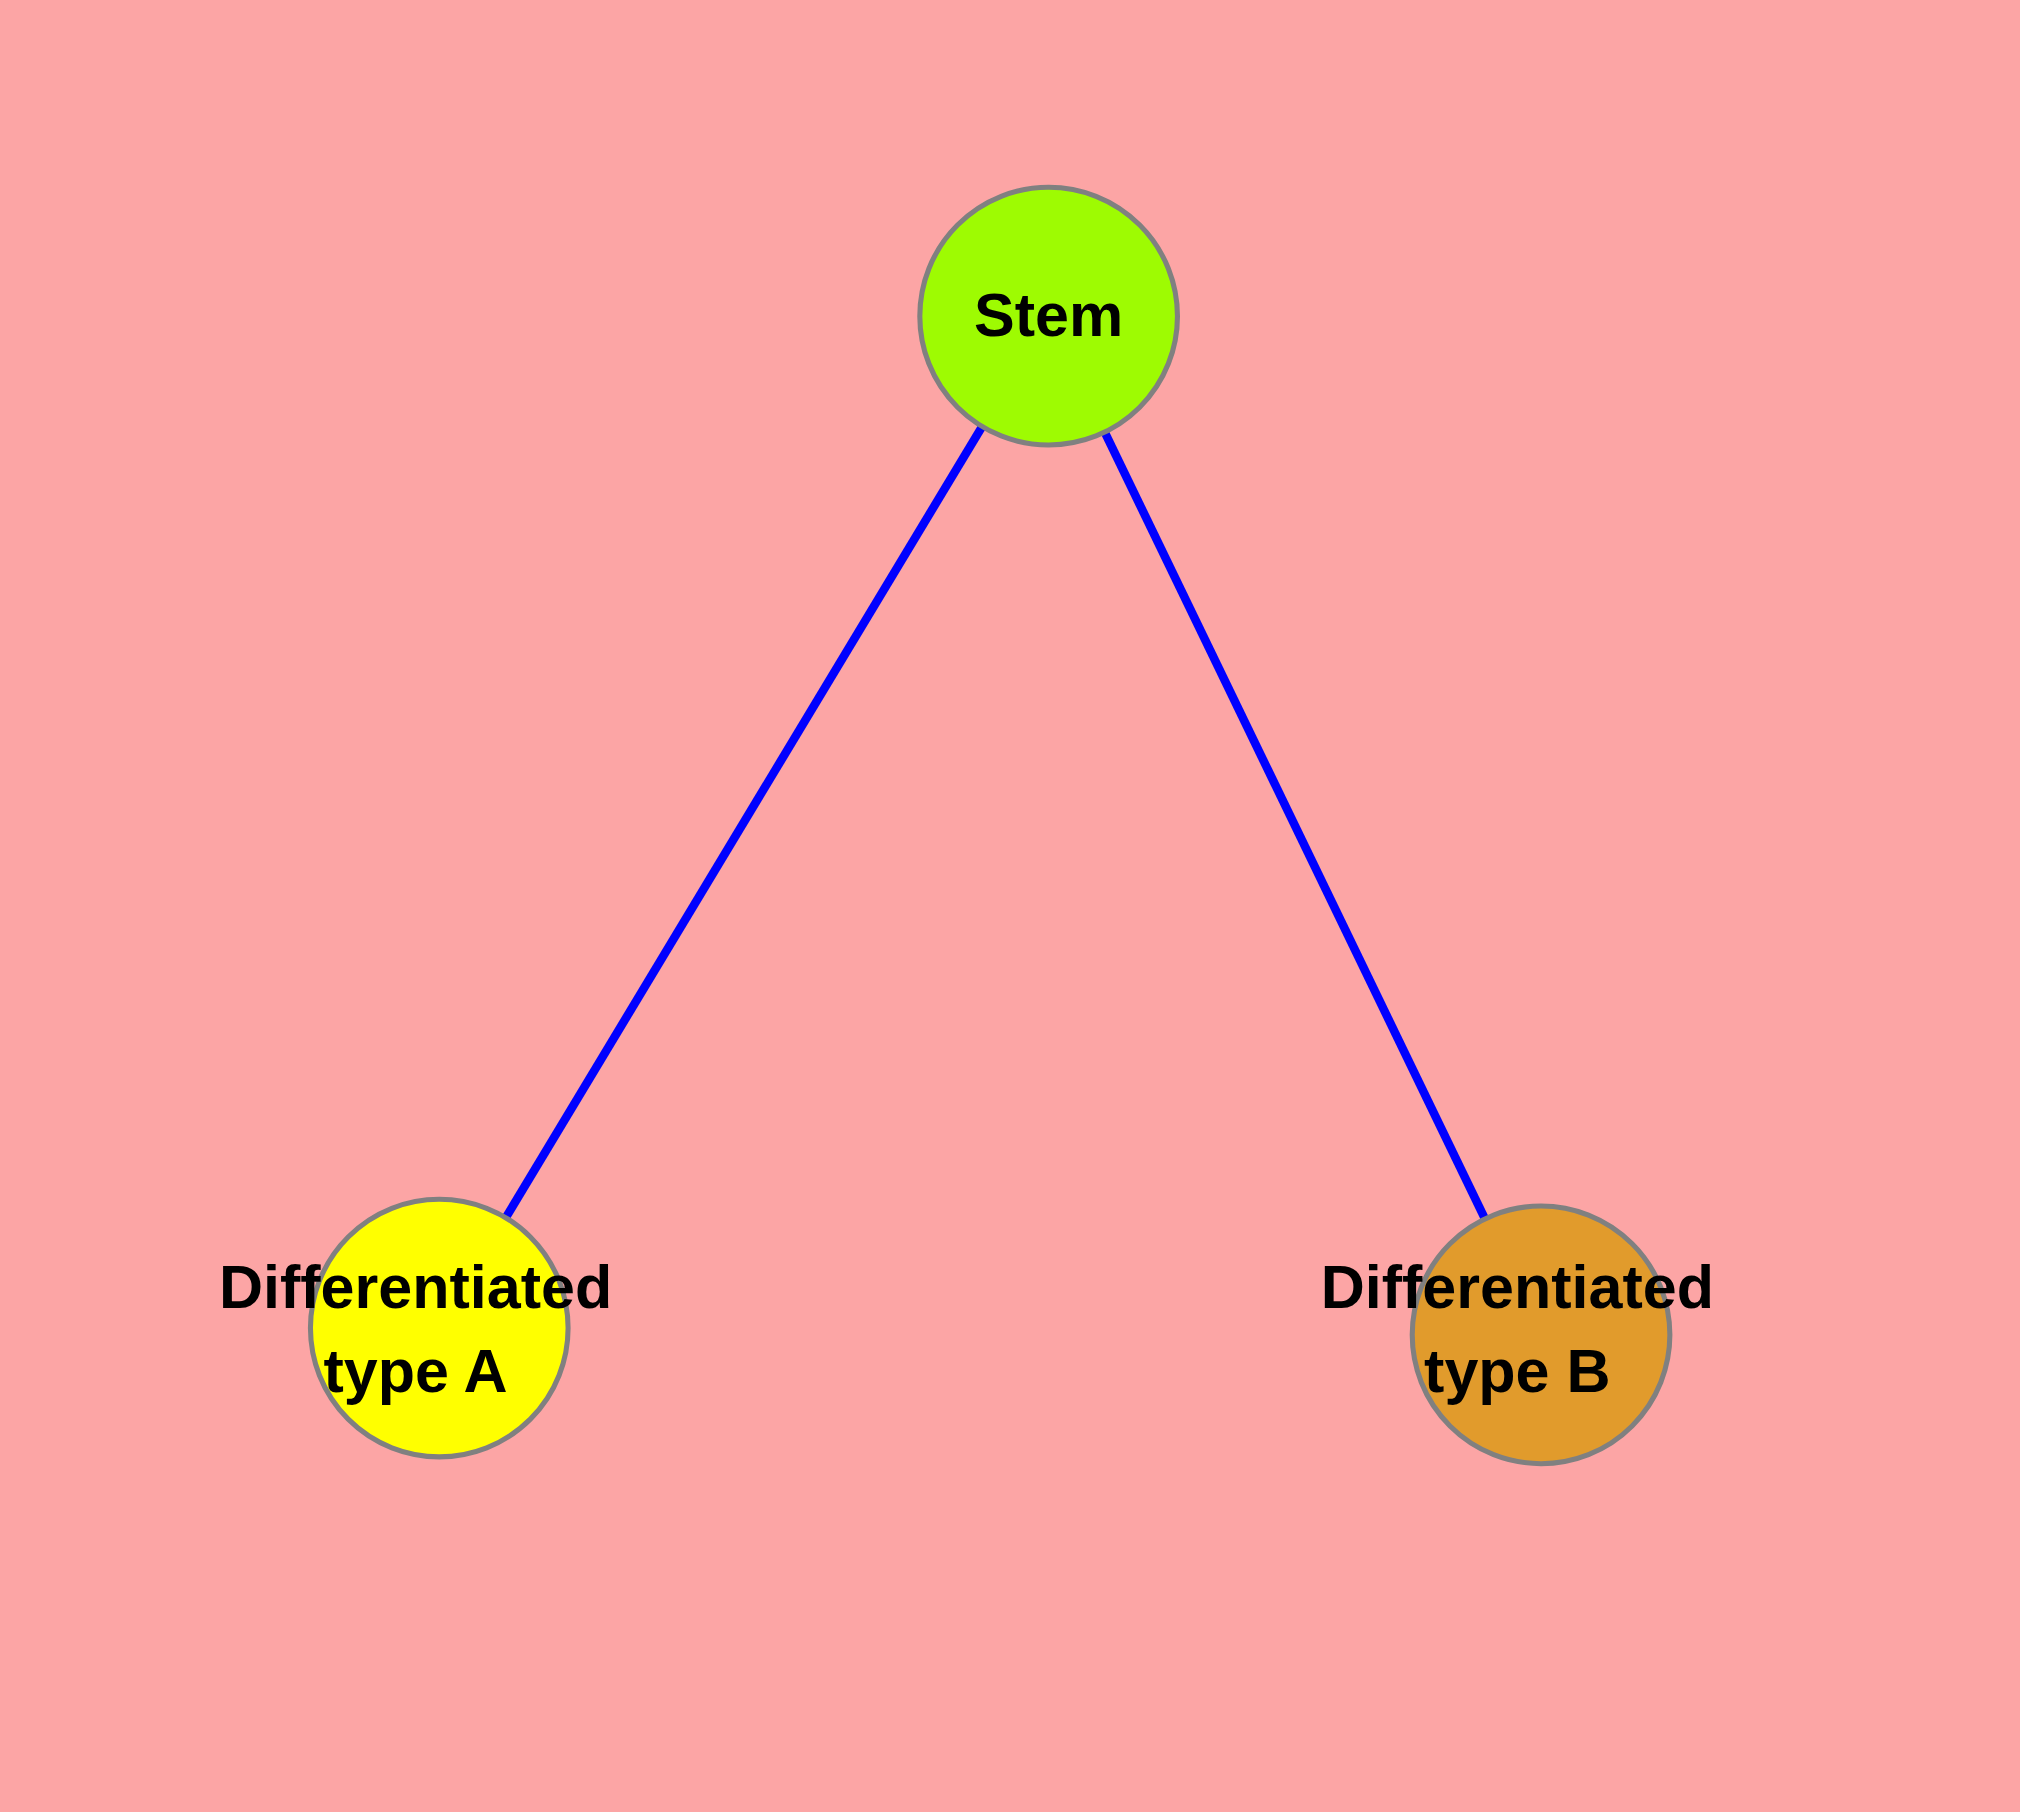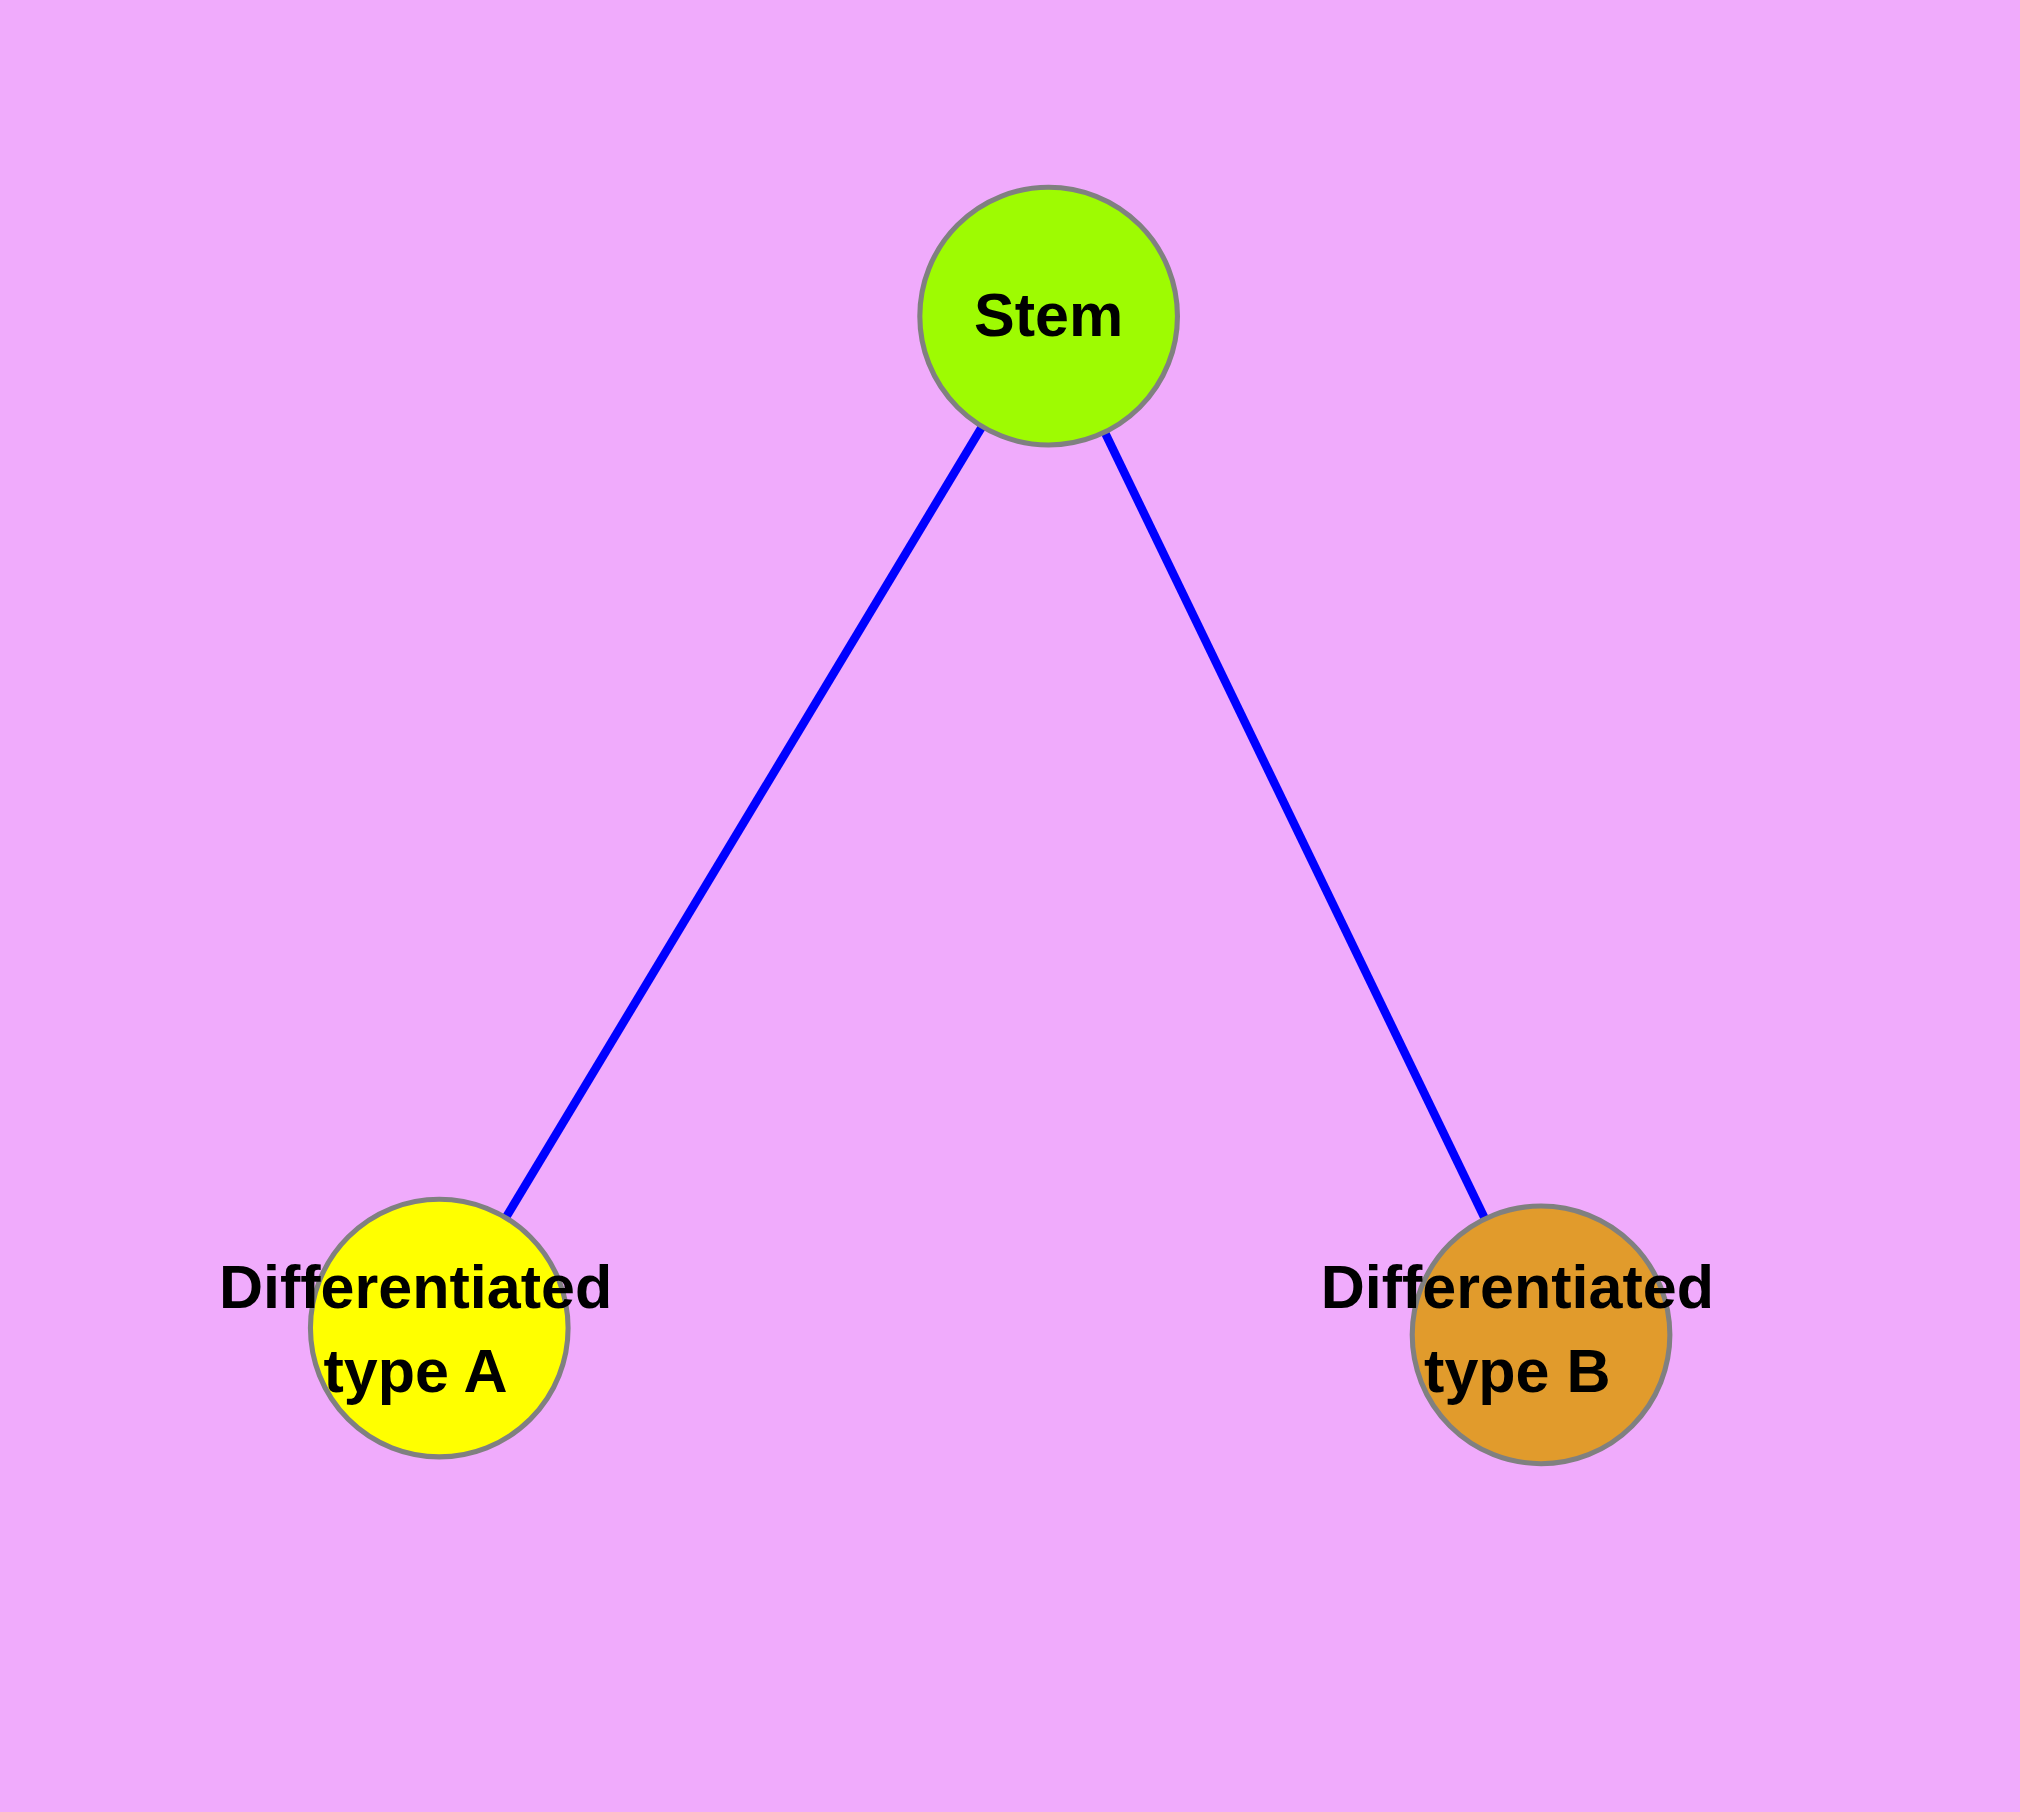--- a/index.html
+++ b/index.html
@@ -38,21 +38,21 @@
     font-size: 72px;
     fill: #000000;
     text-anchor: middle;
     dominant-baseline: alphabetic;
     white-space: pre;
   }
 </style>
 </head>
 <body>
 
-<div id="canvas" style="background: #f0abfc; width: 2021px; height: 1812px;">
+<div id="canvas" style="background: #fca5a5; width: 2021px; height: 1812px;">
   <svg id="graph-svg" viewBox="0 0 2384 2138" xmlns="http://www.w3.org/2000/svg">
     <g id="edges-layer">
         <line class="edge-line" x1="1237" y1="373" x2="518" y2="1567" stroke="#0000ff" stroke-width="10"></line>
         <line class="edge-line" x1="1237" y1="373" x2="1818" y2="1575" stroke="#0000ff" stroke-width="10"></line>
       </g>
     <g id="nodes-layer">
         <circle class="node-circle" cx="1237" cy="373" r="152" fill="#9efb02" stroke="#808080"></circle>
         <circle class="node-circle" cx="518" cy="1567" r="152" fill="#ffff00" stroke="#808080"></circle>
         <circle class="node-circle" cx="1818" cy="1575" r="152" fill="#e19b2c" stroke="#808080"></circle>
       </g>

